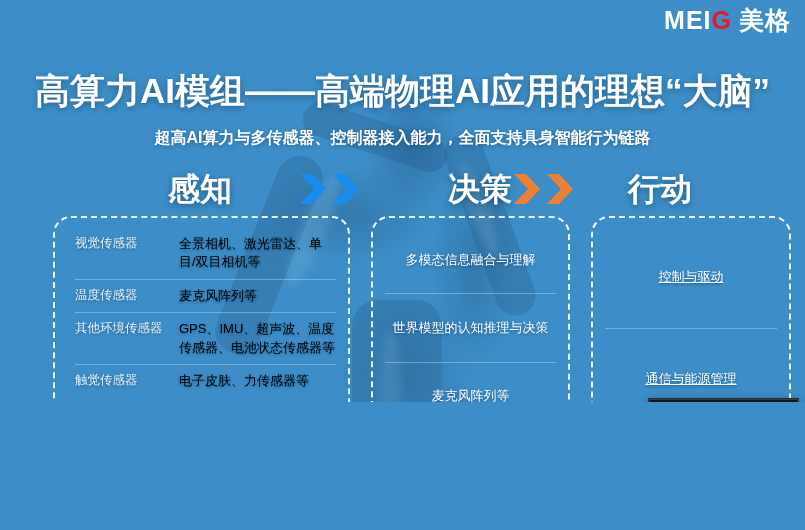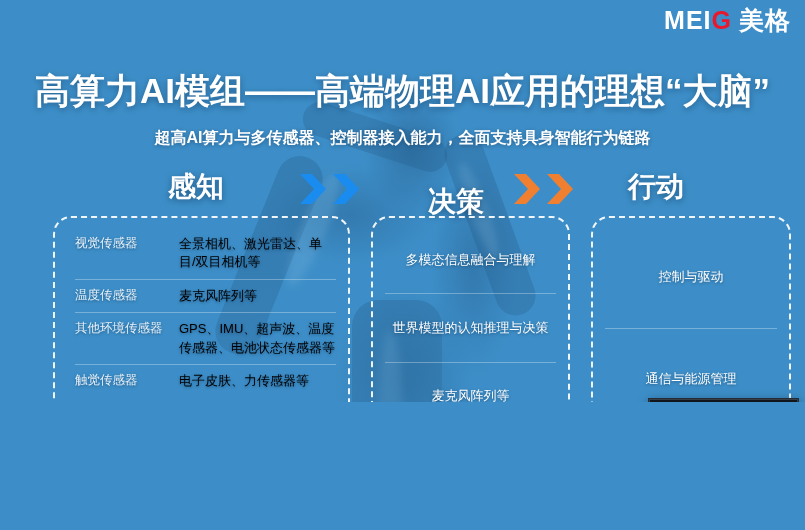--- a/index.html
+++ b/index.html
@@ -71,25 +71,25 @@
     position:absolute;left:0;right:0;top:128px;text-align:center;
     font-size:16px;font-weight:bold;color:#ffffff;white-space:nowrap;
     text-shadow:0 1px 4px rgba(8,40,72,.45);
   }
 
   
   .stages{
     position:absolute;left:0;right:0;top:168px;height:46px;
   }
   .stage-label{
-    position:absolute;top:0;font-size:28px;font-weight:bold;color:#ffffff;
+    position:absolute;top:0;font-size:32px;font-weight:bold;color:#ffffff;
     text-shadow:0 2px 6px rgba(8,40,72,.5);white-space:nowrap;
   }
   .stage-label.s1{left:168px;}
-  .stage-label.s2{left:428px;margin-top:15px;}
+  .stage-label.s2{left:448px;}
   .stage-label.s3{left:628px;}
 
   .chev-group{position:absolute;top:4px;display:flex;gap:3px;}
   .chev-group.g1{left:298px;}
   .chev-group.g2{left:512px;}
   .chev{width:30px;height:34px;}
 
   
   .panel{
     position:absolute;
@@ -113,21 +113,21 @@
     flex:1;font-size:13px;color:#000000;line-height:1.42;font-weight:500;
     text-shadow:0 1px 3px rgba(8,40,72,.5);
   }
 
   
   .rows-stack{
     position:absolute;inset:0;padding:8px 12px;box-sizing:border-box;
     display:flex;flex-direction:column;
   }
   .rows-stack.three > .srow{flex:1;}
-  .rows-stack.two > .srow{flex:1;}
+  .rows-stack.two > .srow{flex:1;text-decoration:underline;}
   .srow{
     display:flex;align-items:center;justify-content:center;text-align:right;
     font-size:13px;color:#ffffff;line-height:1.4;
     text-shadow:0 1px 3px rgba(8,40,72,.5);
     padding:4px 2px;
   }
   .srow + .srow{border-top:1px solid rgba(255,255,255,.30);}
 
   
   .board{

